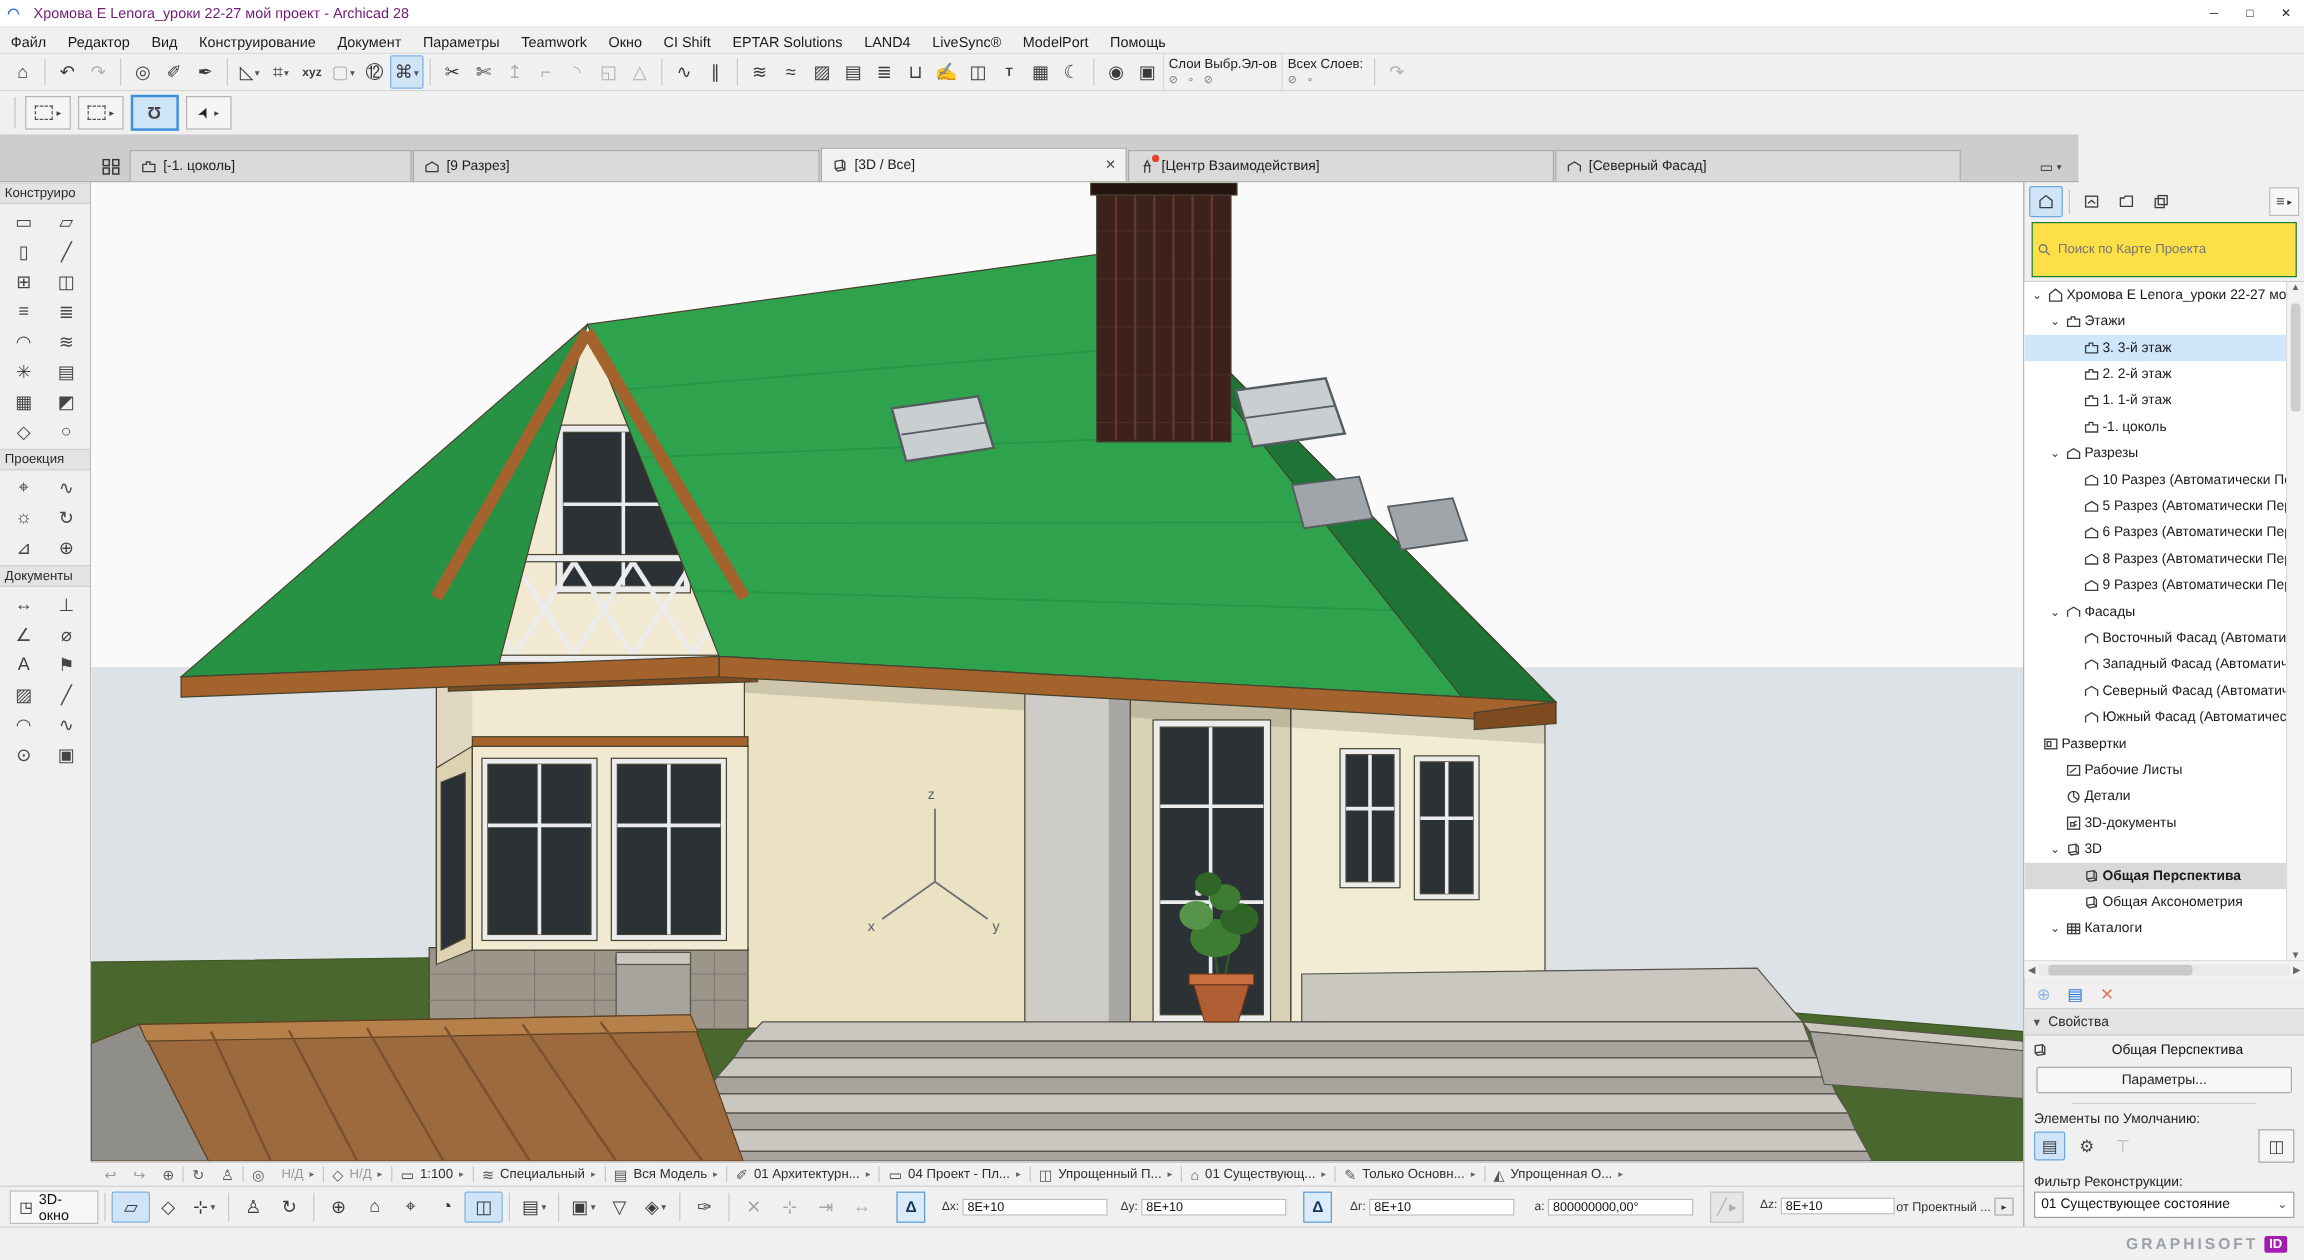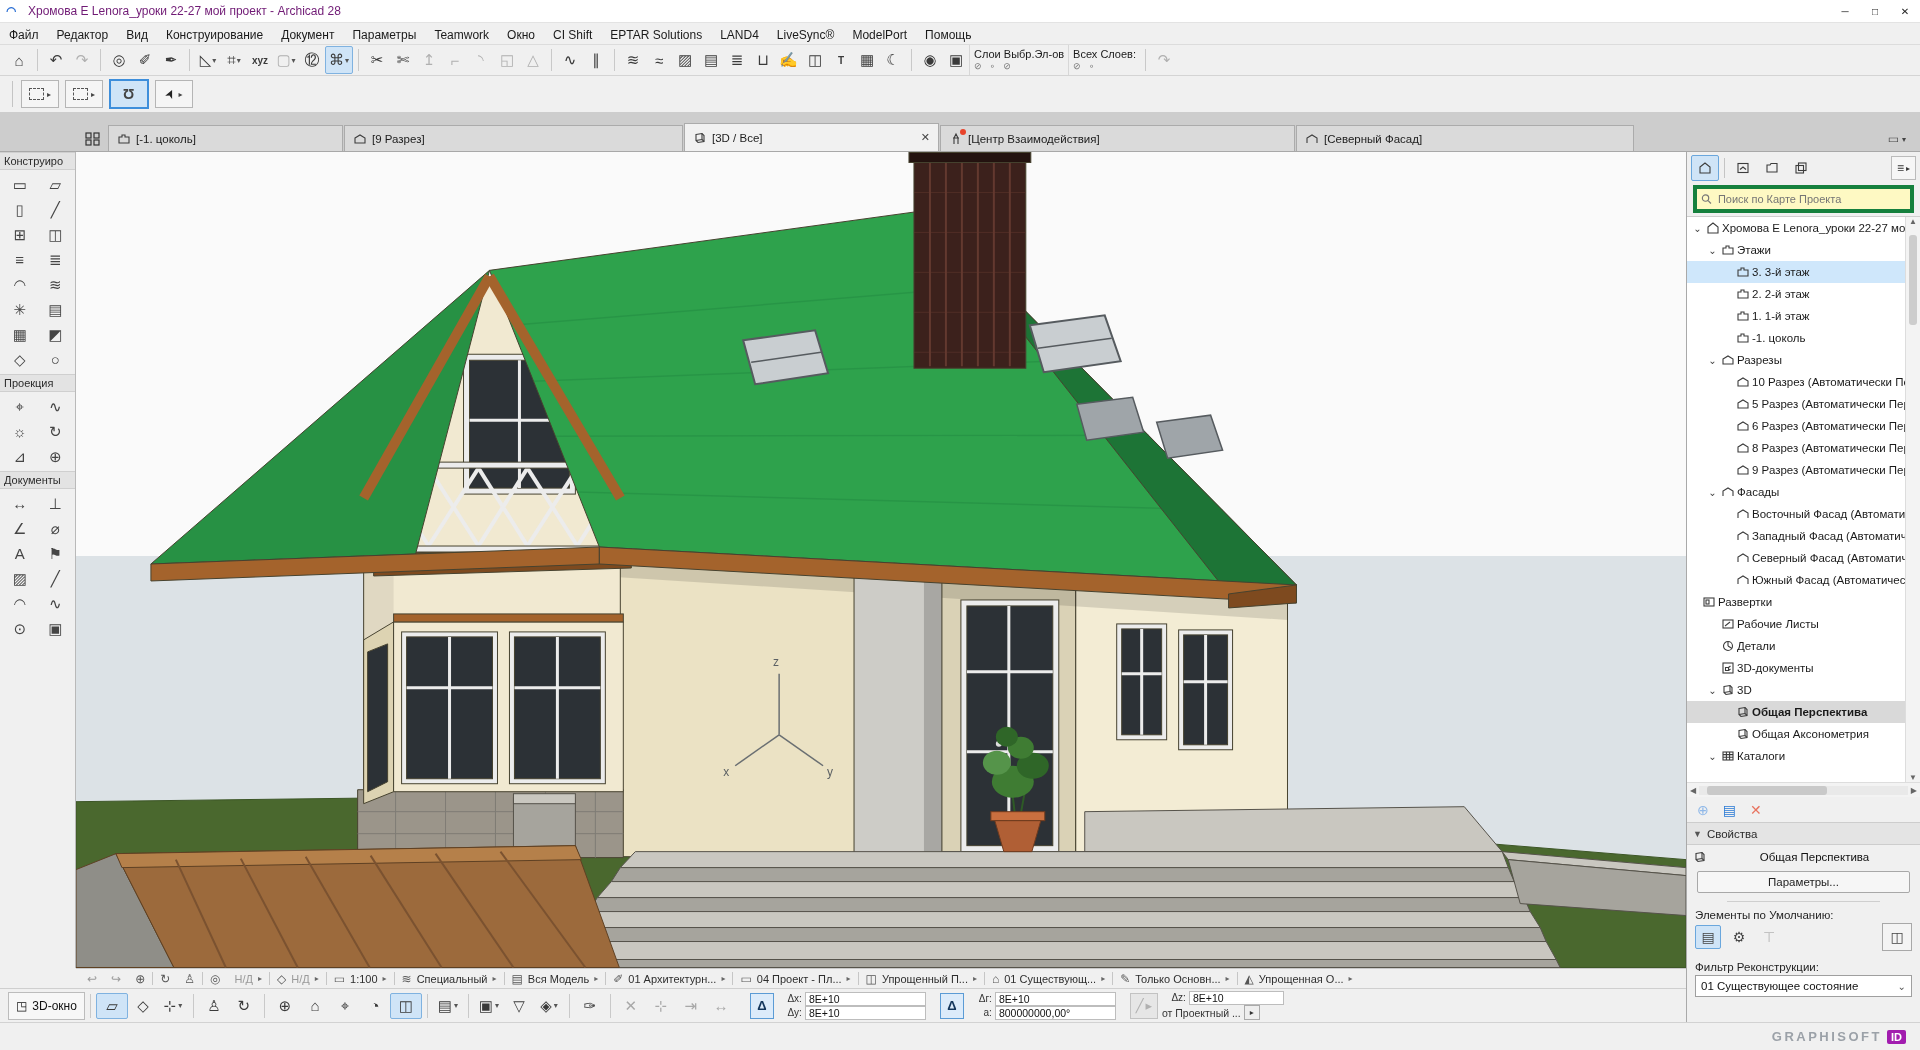--- a/index.html
+++ b/index.html
@@ -30,21 +30,21 @@
   
   .toolbar-quick{left:0;top:76px;width:1920px;height:36px;background:#f0f0f0;display:flex;align-items:center;padding-left:12px;gap:6px;box-sizing:border-box}
   .tq-btn{height:26px;min-width:36px;border:1px solid #b5b5b5;background:#f5f5f5;display:flex;align-items:center;justify-content:center;gap:3px;font-size:13px;color:#333}
   .tq-btn.active{background:#cfe4f7;border:2px solid #3d8edb}
   .tq-btn .dashed{width:13px;height:10px;border:1px dashed #555}
   .tq-btn .cursor{display:inline-block;transform:rotate(-65deg);font-size:12px;color:#222}
   .tq-btn .magnet{display:inline-block;transform:rotate(180deg);font-size:14px;font-weight:bold;color:#444}
   .tq-arr{font-size:8px;color:#444}
   .tq-lead{width:1px;height:26px;background:#c4c4c4;margin-right:2px}
   
-  .tabbar{left:0;top:112px;width:1920px;height:40px;background:#cdcdcd;border-bottom:1px solid #a8a8a8;display:flex;align-items:flex-end;box-sizing:border-box}
+  .tabbar{left:0;top:112px;width:1732px;height:40px;background:#cdcdcd;border-bottom:1px solid #a8a8a8;display:flex;align-items:flex-end;box-sizing:border-box}
   .tab-overview{width:26px;height:25px;margin:0 2px 0 80px;display:flex;align-items:center;justify-content:center}
   .tab{height:26px;background:#dadada;border:1px solid #ababab;border-bottom:none;display:flex;align-items:center;padding:0 8px;box-sizing:border-box;margin-right:1px;font-size:11.5px;color:#1c1c1c;white-space:nowrap;overflow:hidden}
   .tab.active{background:#f1f1f1;height:28px}
   .tab .ticon{margin-right:5px;display:flex;position:relative}
   .tab .close{margin-left:auto;font-size:11px;color:#444;padding-left:14px}
   .tab .reddot{position:absolute;right:-3px;top:-3px;width:6px;height:6px;border-radius:50%;background:#e8432a}
   .tab-corner{margin-left:auto;margin-right:14px;margin-bottom:5px;display:flex;align-items:center;gap:3px;color:#444;font-size:12px}
   
   .toolbox{left:0;top:152px;width:76px;height:816px;background:#f0f0f0;border-right:1px solid #b9b9b9;box-sizing:border-box;overflow:hidden}
   .tbx-header{font-size:11px;color:#2a2a2a;background:#e3e3e3;border-top:1px solid #cfcfcf;border-bottom:1px solid #cfcfcf;padding:2px 4px;white-space:nowrap;overflow:hidden}
@@ -63,41 +63,41 @@
   
   .bottombar{left:0;top:988px;width:1686px;height:34px;background:#f0f0f0;border-top:1px solid #cfcfcf;display:flex;align-items:center;padding:0 8px;box-sizing:border-box}
   .bb-btn{min-width:26px;height:24px;display:flex;align-items:center;justify-content:center;font-size:15px;color:#3a3a3a;border-radius:2px;gap:2px;padding:0 2px}
   .bb-btn.active{background:#cfe4f7;border:1px solid #7fb2e0}
   .bb-btn.dim{color:#a8a8a8}
   .bb-btn .arr{font-size:8px;color:#555}
   .bb-mode{display:flex;align-items:center;gap:5px;height:26px;padding:0 7px;border:1px solid #bcbcbc;background:#f7f7f7;font-size:12px;color:#111}
   .bb-sep{width:1px;height:24px;background:#c9c9c9;margin:0 5px}
   .coord-group{display:flex;align-items:center;gap:4px;margin-left:14px}
   .delta-btn{width:22px;height:24px;background:#dcebfa;border:1px solid #5b9bd5;display:flex;align-items:center;justify-content:center;font-size:13px;font-weight:bold;color:#13365c}
-  .coord-col{display:flex;flex-direction:column;gap:1px}
+  .coord-col{display:flex;flex-direction:row;gap:1px}
   .coord-row{display:flex;align-items:center;gap:3px;height:13px}
   .coord-row .cl{font-size:10px;color:#333;width:24px;text-align:right;white-space:nowrap}
   .coord-field{width:116px;height:12px;background:#fff;border:1px solid #bdbdbd;font-size:10.5px;line-height:12px;padding-left:3px;color:#111}
   .ref-row{display:flex;align-items:center;gap:3px;font-size:10.5px;color:#333;white-space:nowrap}
   .ref-btn{width:14px;height:13px;border:1px solid #aaa;background:#eee;font-size:8px;display:flex;align-items:center;justify-content:center;color:#333}
   .slash-btn{width:26px;height:24px;border:1px solid #c2c2c2;background:#e6e6e6;color:#b0b0b0;display:flex;align-items:center;justify-content:center;gap:2px;font-size:13px}
   
   .statusbar{left:0;top:1022px;width:1920px;height:28px;background:#f0f0f0;border-top:1px solid #d2d2d2;display:flex;align-items:center;box-sizing:border-box}
   .status-msg{font-size:11.5px;color:#3a3a3a;padding-left:8px;white-space:nowrap}
   .brand{margin-left:auto;margin-right:14px;display:flex;align-items:center;gap:5px}
   .brand .gs{font-size:13px;font-weight:bold;letter-spacing:2.5px;color:#9ba1a8}
   .brand .id{background:#a21caf;color:#fff;font-size:11px;font-weight:bold;padding:1px 4px;border-radius:2px}
   
   .rightpanel{left:1686px;top:152px;width:234px;height:870px;background:#f0f0f0;border-left:1px solid #a9a9a9;box-sizing:border-box;display:flex;flex-direction:column}
   .nav-tabs{height:32px;display:flex;align-items:center;padding:0 4px;gap:3px}
   .nav-tab{width:26px;height:24px;display:flex;align-items:center;justify-content:center;border-radius:2px}
   .nav-tab.active{background:#cfe4f7;border:1px solid #6aa7dd}
   .nav-tab-sep{width:1px;height:20px;background:#c4c4c4;margin:0 2px}
   .nav-menu{margin-left:auto;display:flex;align-items:center;gap:2px;border:1px solid #bbb;background:#f6f6f6;height:22px;padding:0 5px;font-size:12px;color:#333}
-  .nav-search{display:flex;align-items:center;height:20px;background:#fef9c3;border:4px solid #15803d;margin:1px 6px 3px 6px;padding:0 4px;gap:4px}
+  .nav-search{display:flex;align-items:center;height:20px;background:#fde047;border:1px solid #15803d;margin:1px 6px 3px 6px;padding:12px 4px;gap:4px}
   .nav-search input{border:none;outline:none;font-size:11px;width:100%;font-family:"Liberation Sans",sans-serif;color:#333;background:transparent}
   .tree-wrap{position:relative;background:#fff;border-top:1px solid #cfcfcf;height:565px;overflow:hidden;display:flex}
   .tree{flex:1;overflow:hidden}
   .tree-row{height:22px;display:flex;align-items:center;font-size:11.5px;color:#1a1a1a;white-space:nowrap;overflow:hidden}
   .tree-row.selected{background:#cfe7fb}
   .tree-row.current{background:#d9d9d9;font-weight:bold}
   .chev{width:13px;text-align:center;font-size:10px;color:#444;flex:none}
   .ticn{width:18px;flex:none;display:flex;justify-content:center}
   .vsb{width:14px;background:#f3f3f3;border-left:1px solid #ddd;display:flex;flex-direction:column;align-items:center;justify-content:space-between;font-size:8px;color:#666;flex:none}
   .vsb .thumb{width:8px;height:90px;background:#cdcdcd;border-radius:3px;margin-top:2px}

